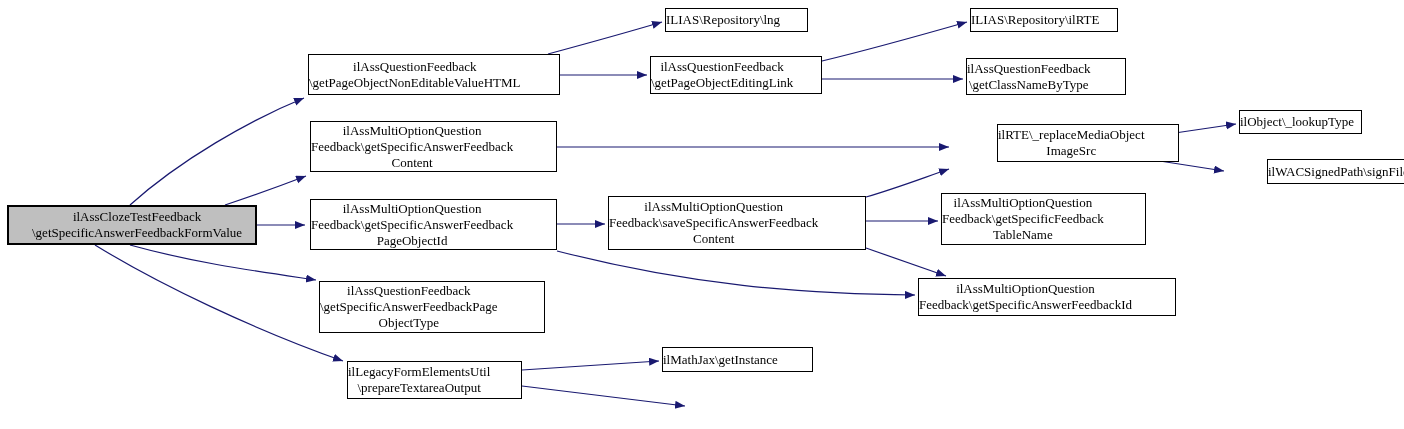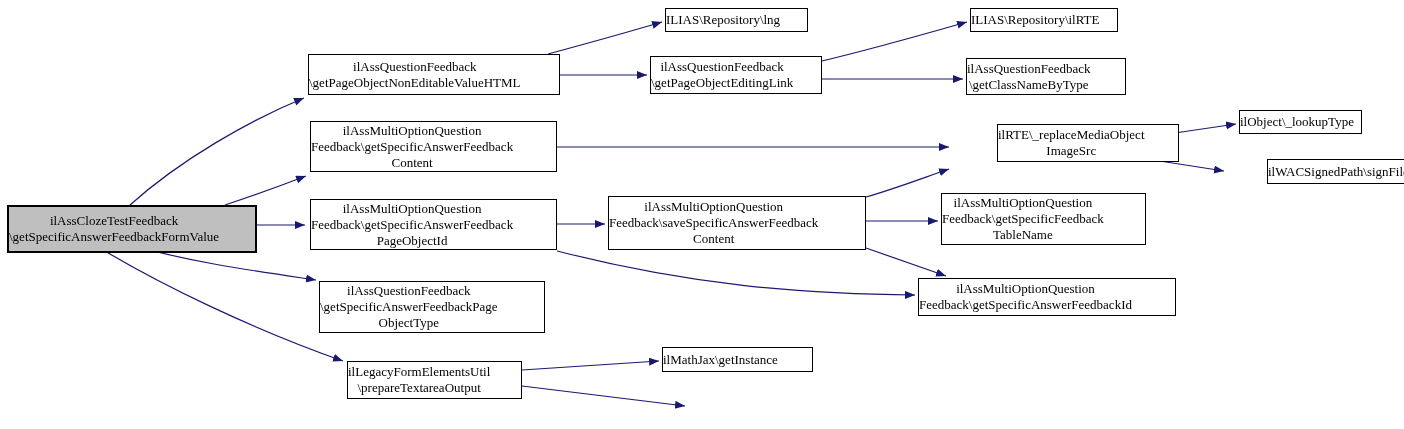--- a/index.html
+++ b/index.html
@@ -73,21 +73,21 @@
     <path class="edge" marker-end="url(#arrow)" d="M 557,251 C 690,285 800,294 915,295"></path>
     <path class="edge" marker-end="url(#arrow)" d="M 866,197 C 897,188 920,179 949,169"></path>
     <path class="edge" marker-end="url(#arrow)" d="M 866,221 L 938,221"></path>
     <path class="edge" marker-end="url(#arrow)" d="M 866,248 L 946,276"></path>
     <path class="edge" marker-end="url(#arrow)" d="M 1134,139 L 1236,124"></path>
     <path class="edge" marker-end="url(#arrow)" d="M 1134,157 L 1224,171"></path>
     <path class="edge" marker-end="url(#arrow)" d="M 522,370 L 659,361"></path>
     <path class="edge" marker-end="url(#arrow)" d="M 522,386 L 685,406"></path>
   </svg>
 
-  <div class="node root" style="left:7px; top:205px; width:250px; height:48px;">
+  <div class="node root" style="left:7px; top:205px; width:250px; height:40px;padding-left:23px;">
     <span>ilAssClozeTestFeedback
 \getSpecificAnswerFeedbackFormValue</span>
   </div>
 
   <div class="node" style="left:308px; top:54px; width:252px; height:41px;">
     <span>ilAssQuestionFeedback
 \getPageObjectNonEditableValueHTML</span>
   </div>
 
   <div class="node" style="left:665px; top:8px; width:143px; height:24px;">

